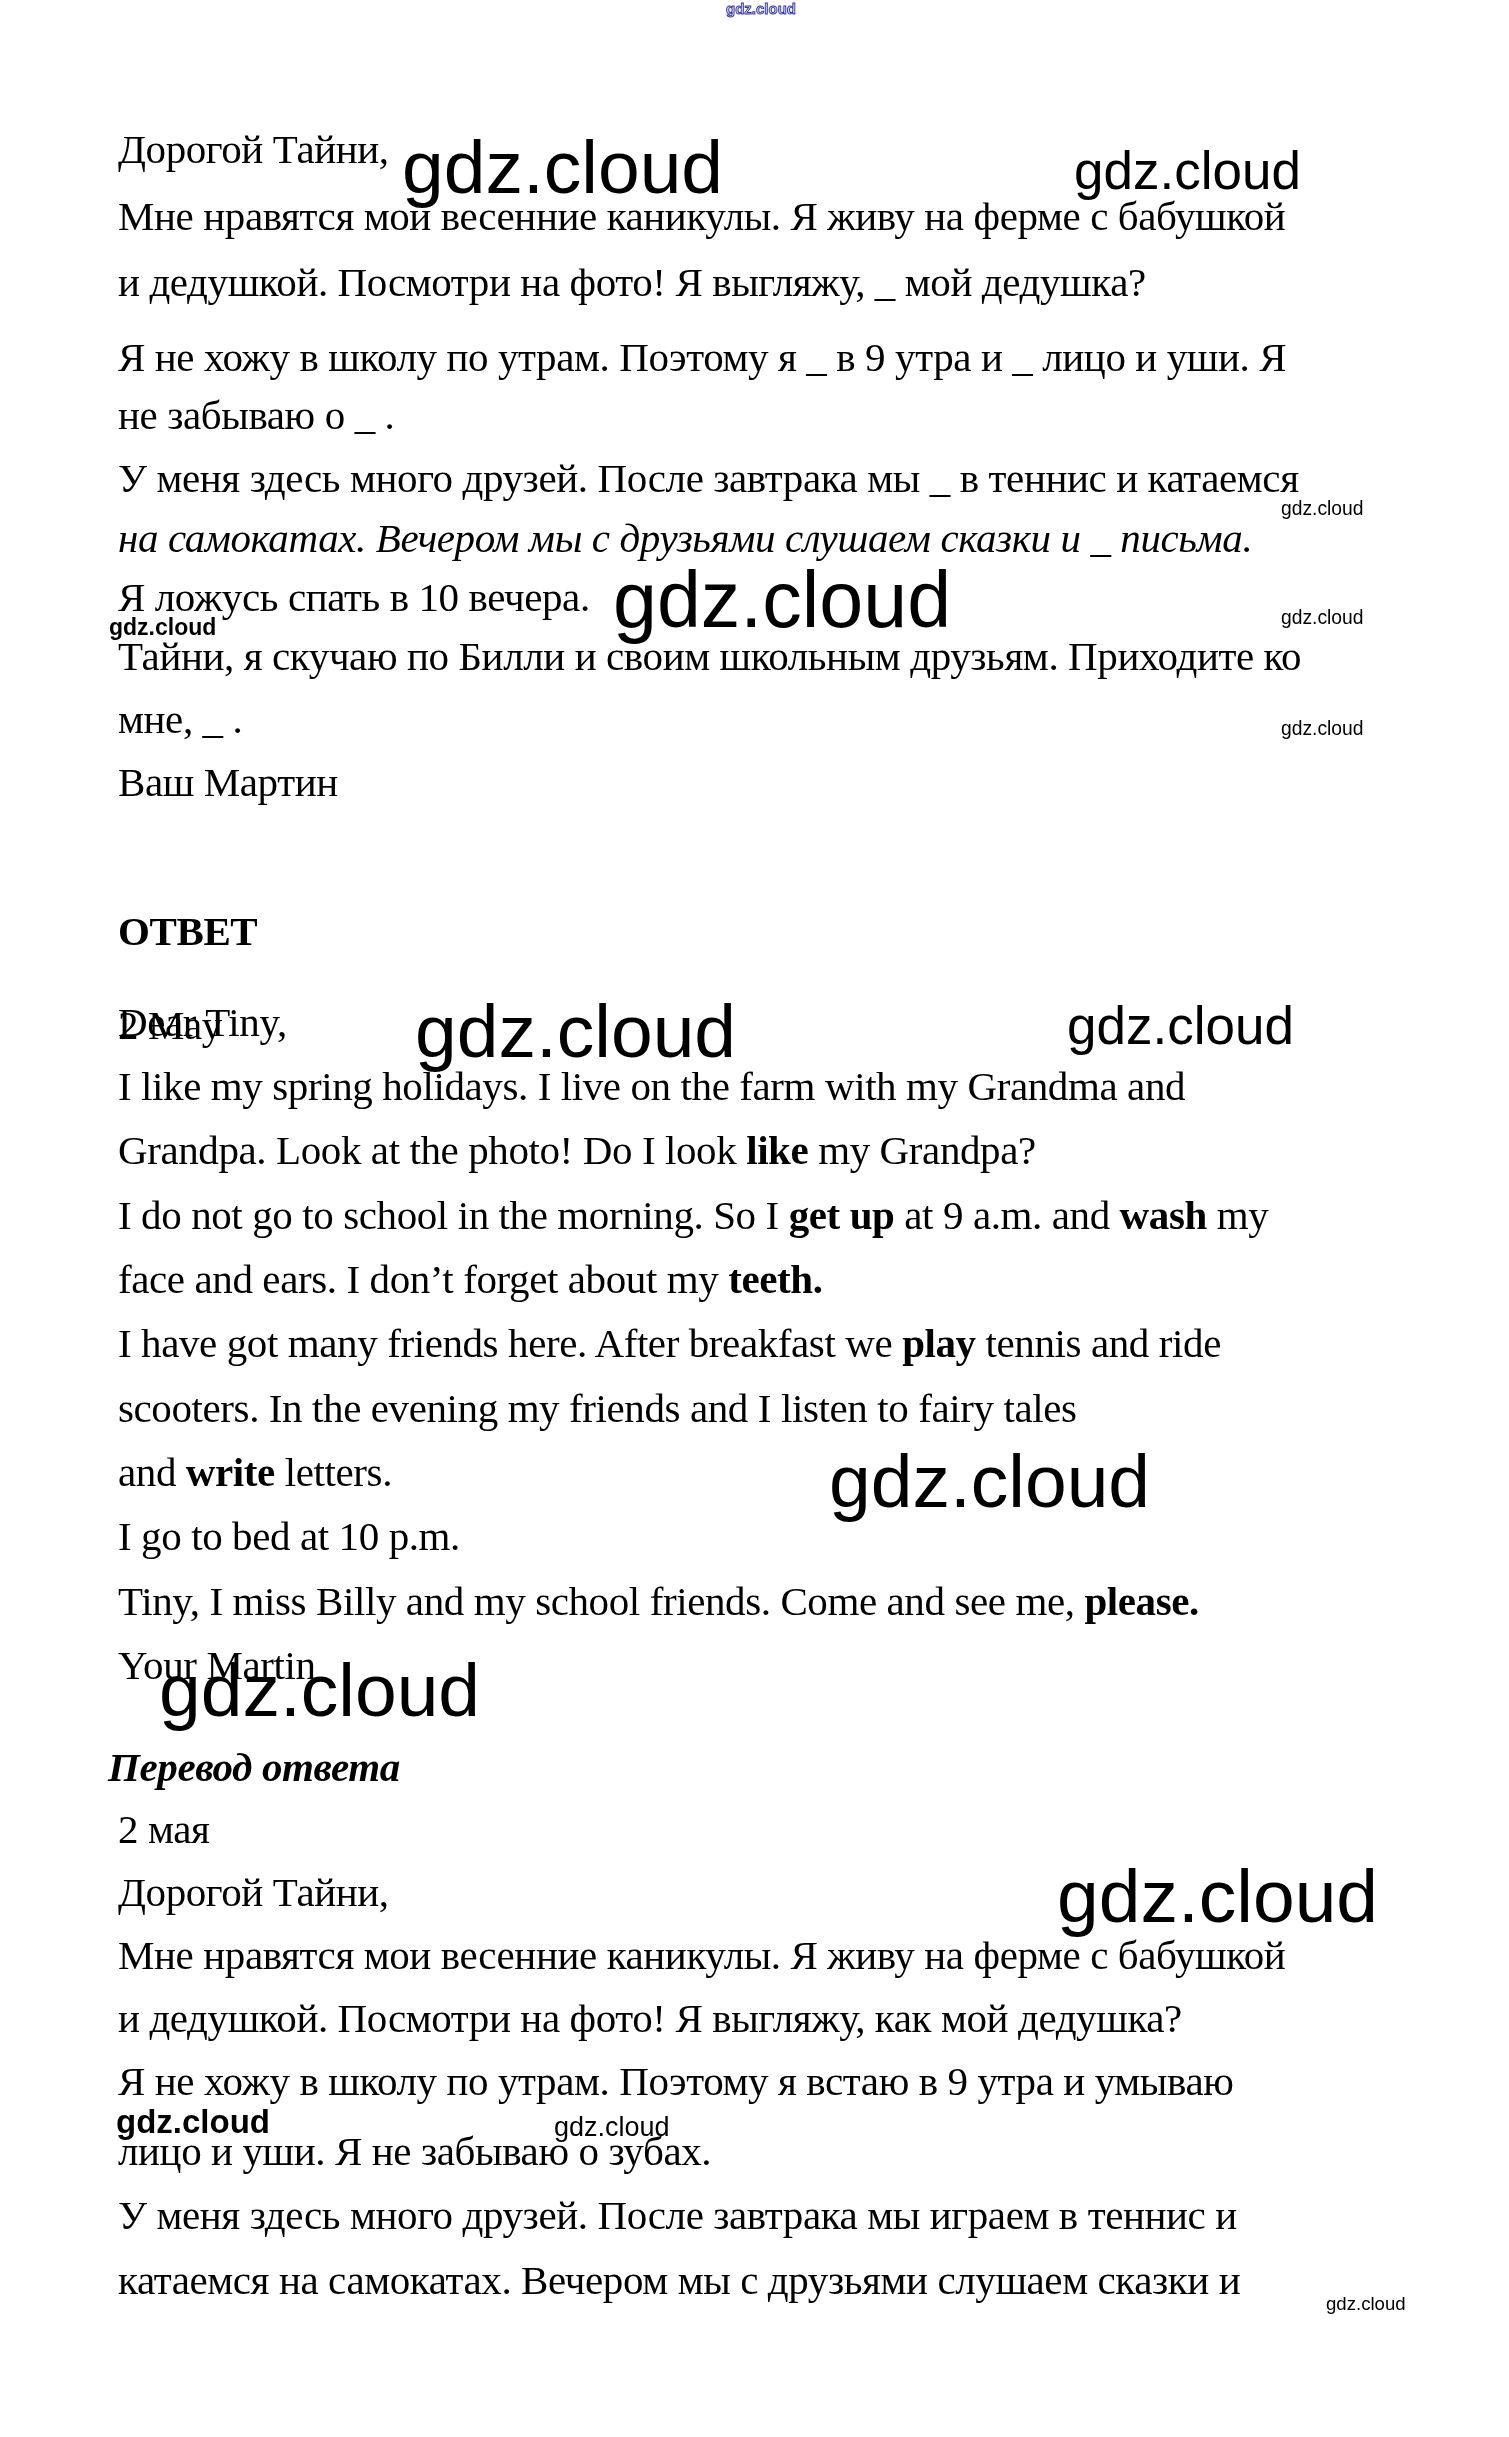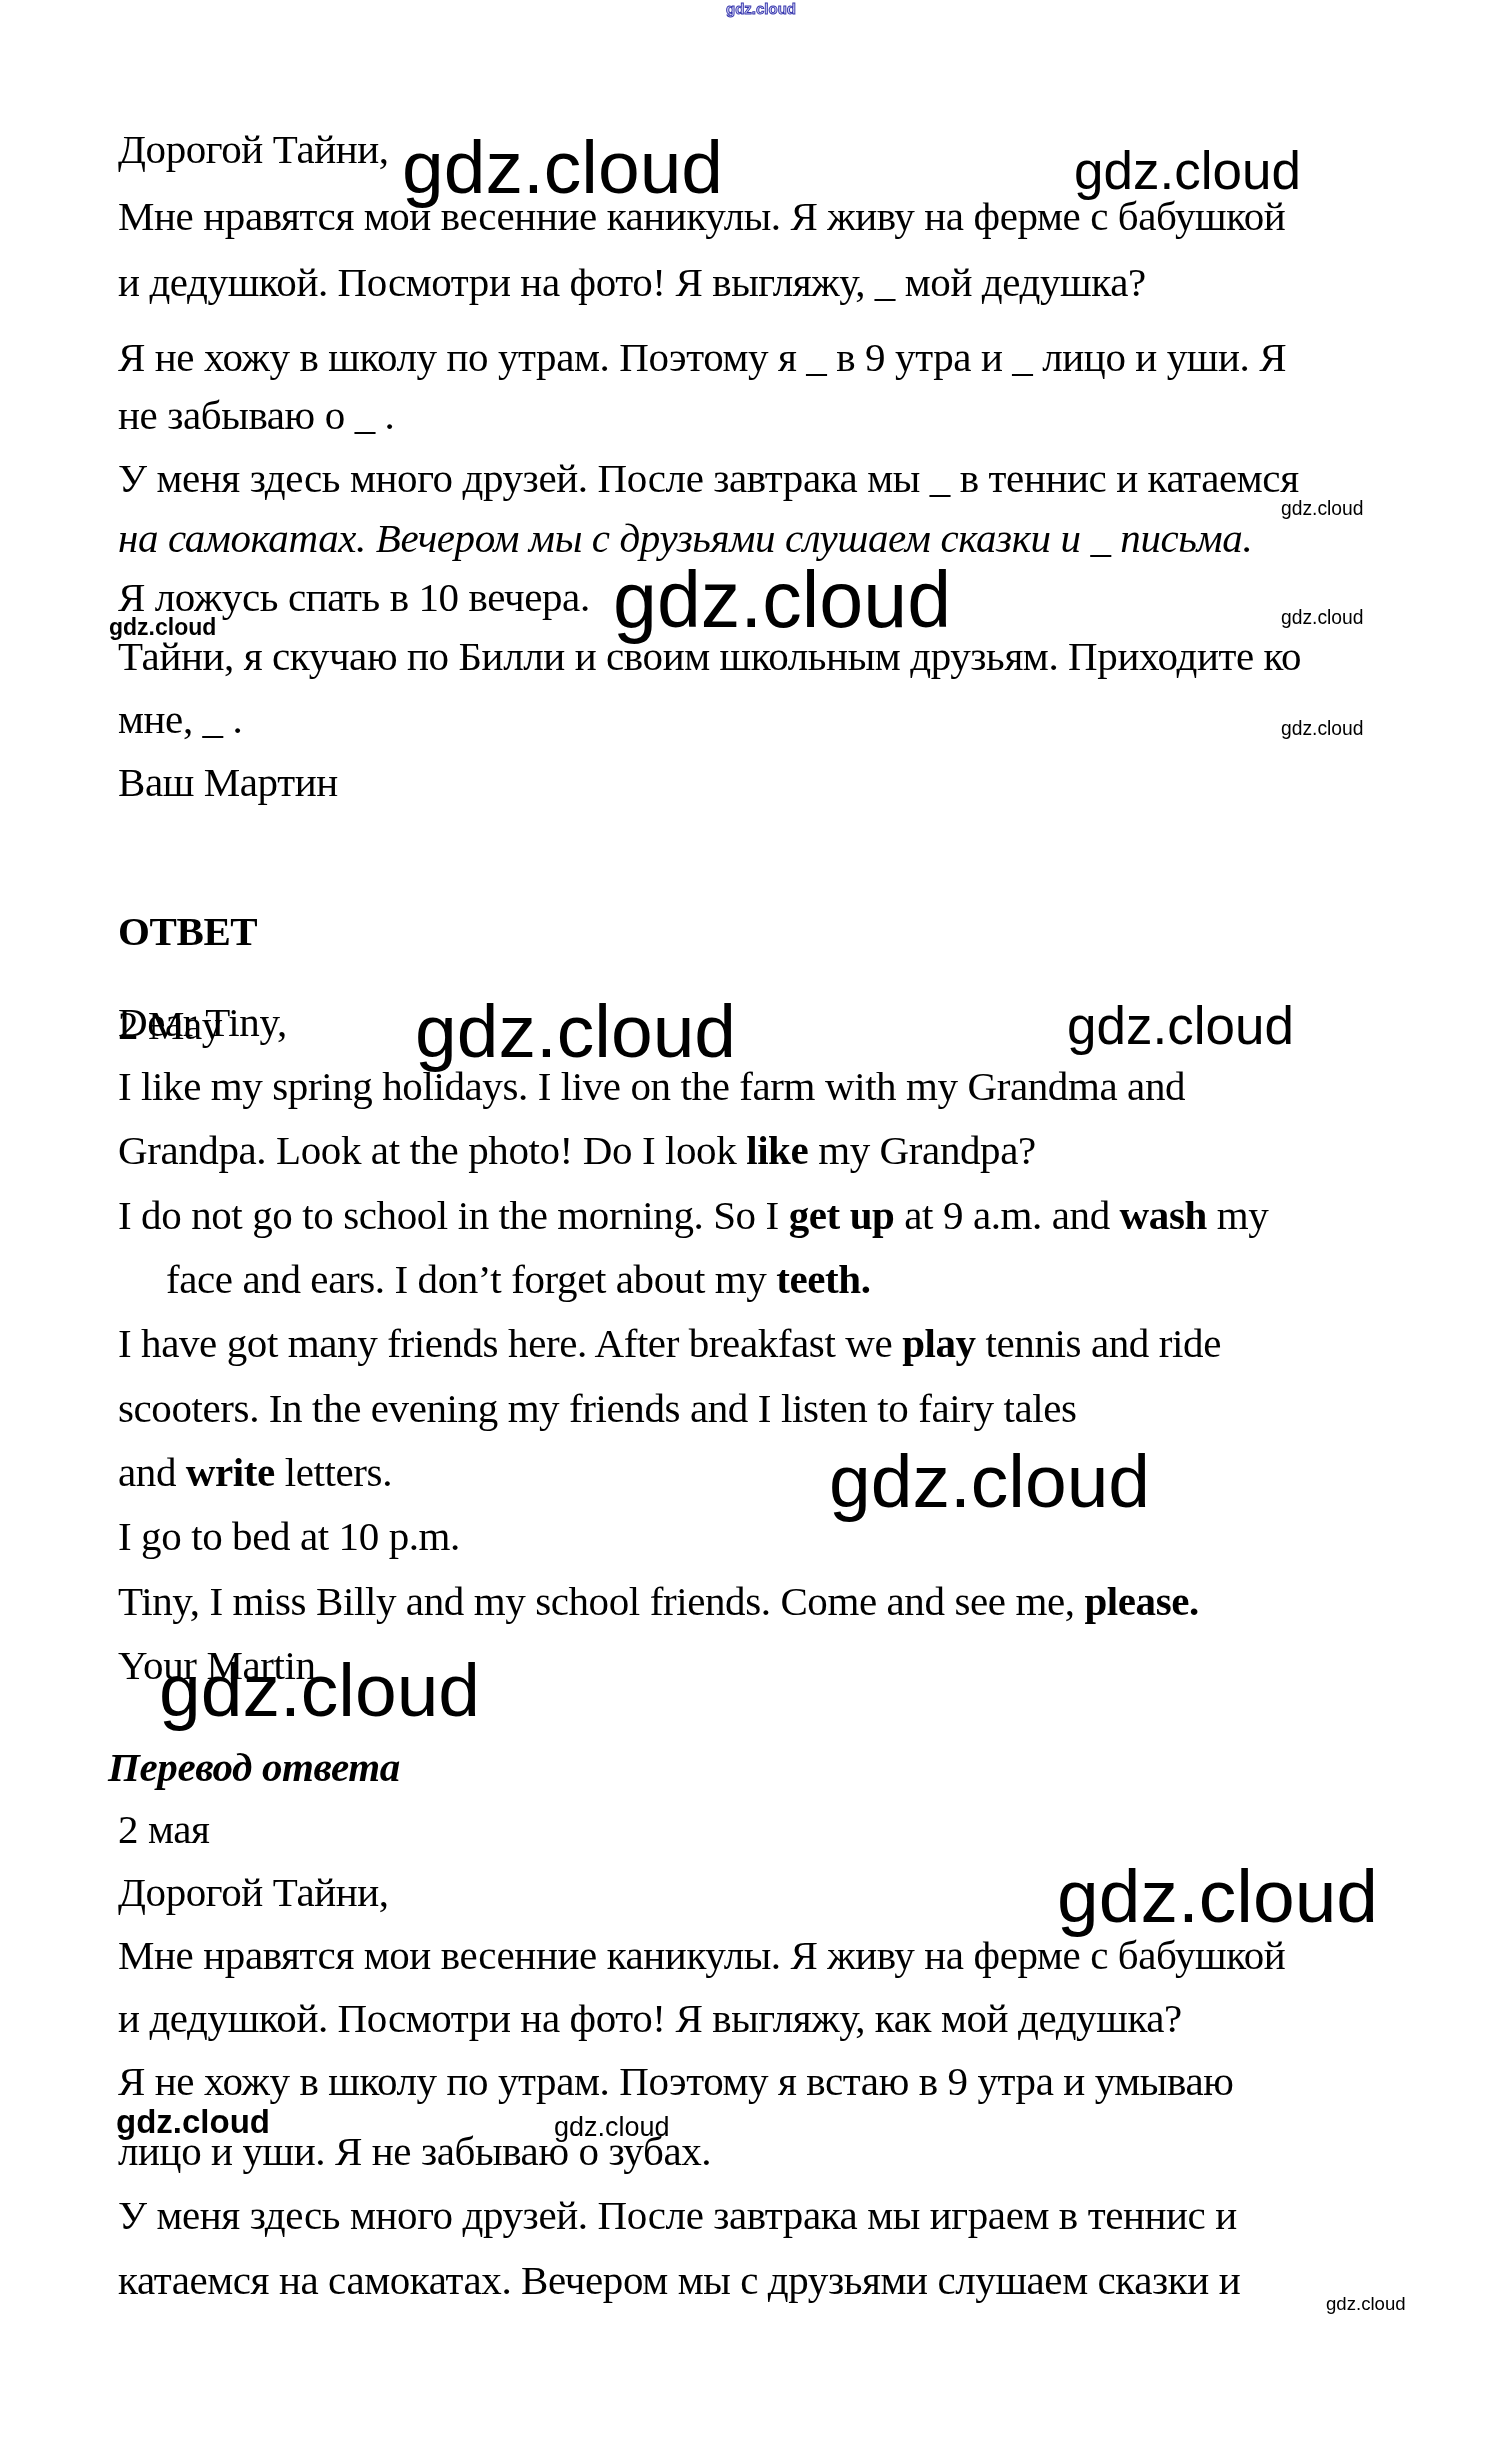--- a/index.html
+++ b/index.html
@@ -48,21 +48,21 @@
       <div class="line" style="left: 118px; top: 577px;"><span>Я ложусь спать в 10 вечера.</span></div>
       <div class="line" style="left: 118px; top: 636px;"><span>Тайни, я скучаю по Билли и своим школьным друзьям. Приходите ко</span></div>
       <div class="line" style="left: 118px; top: 699px;"><span>мне, _ .</span></div>
       <div class="line" style="left: 118px; top: 762px;"><span>Ваш Мартин</span></div>
       <div class="line" style="left: 118px; top: 911px;"><span class="b">ОТВЕТ</span></div>
       <div class="line" style="left: 118px; top: 977px; margin-top: 28px;"><span>2 May</span></div>
       <div class="line" style="left: 118px; top: 1002px;"><span>Dear Tiny,</span></div>
       <div class="line" style="left: 118px; top: 1066px;"><span>I like my spring holidays. I live on the farm with my Grandma and</span></div>
       <div class="line" style="left: 118px; top: 1130px;"><span>Grandpa. Look at the photo! Do I look </span><span class="b">like</span><span> my Grandpa?</span></div>
       <div class="line" style="left: 118px; top: 1195px;"><span>I do not go to school in the morning. So I </span><span class="b">get up</span><span> at 9 a.m. and </span><span class="b">wash</span><span> my</span></div>
-      <div class="line" style="left: 118px; top: 1259px; margin-left: 48px;"><span>face and ears. I don’t forget about my </span><span class="b">teeth.</span></div>
+      <div class="line" style="left: 118px; top: 1259px;"><span>face and ears. I don’t forget about my </span><span class="b">teeth.</span></div>
       <div class="line" style="left: 118px; top: 1323px;"><span>I have got many friends here. After breakfast we </span><span class="b">play</span><span> tennis and ride</span></div>
       <div class="line" style="left: 118px; top: 1388px;"><span>scooters. In the evening my friends and I listen to fairy tales</span></div>
       <div class="line" style="left: 118px; top: 1452px;"><span>and </span><span class="b">write</span><span> letters.</span></div>
       <div class="line" style="left: 118px; top: 1516px;"><span>I go to bed at 10 p.m.</span></div>
       <div class="line" style="left: 118px; top: 1581px;"><span>Tiny, I miss Billy and my school friends. Come and see me, </span><span class="b">please.</span></div>
       <div class="line" style="left: 118px; top: 1645px;"><span>Your Martin</span></div>
       <div class="line" style="left: 108px; top: 1747px;"><span class="b i">Перевод ответа</span></div>
       <div class="line" style="left: 118px; top: 1809px;"><span>2 мая</span></div>
       <div class="line" style="left: 118px; top: 1872px;"><span>Дорогой Тайни,</span></div>
       <div class="line" style="left: 118px; top: 1935px;"><span>Мне нравятся мои весенние каникулы. Я живу на ферме с бабушкой</span></div>

